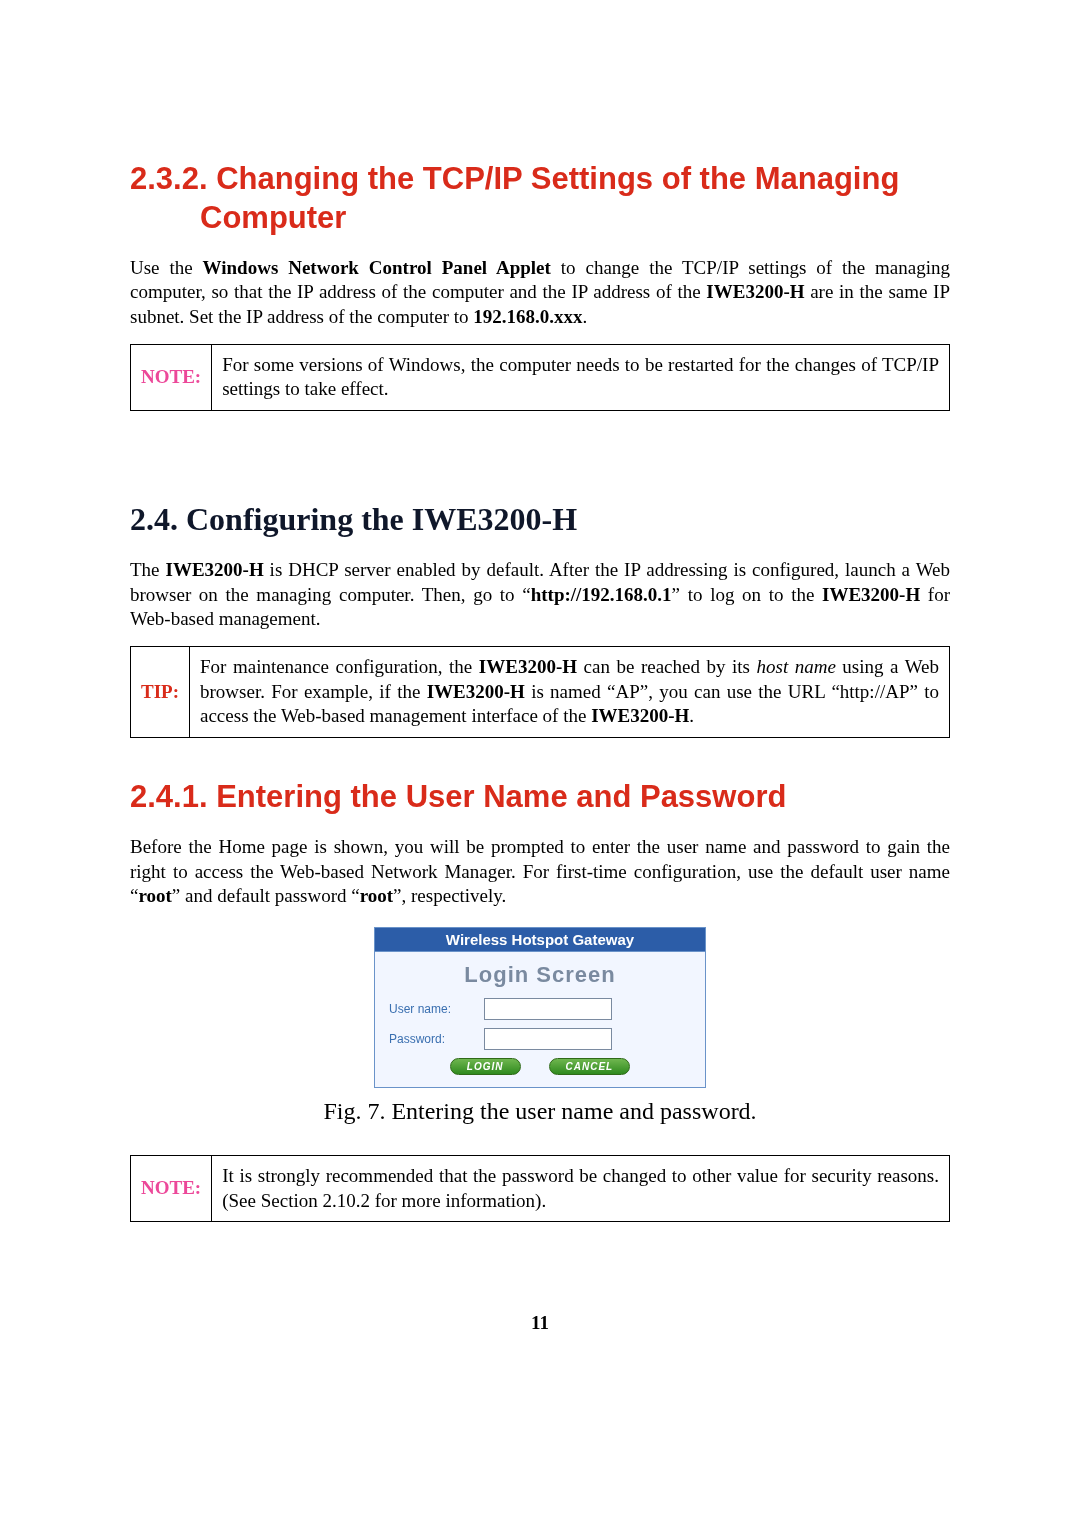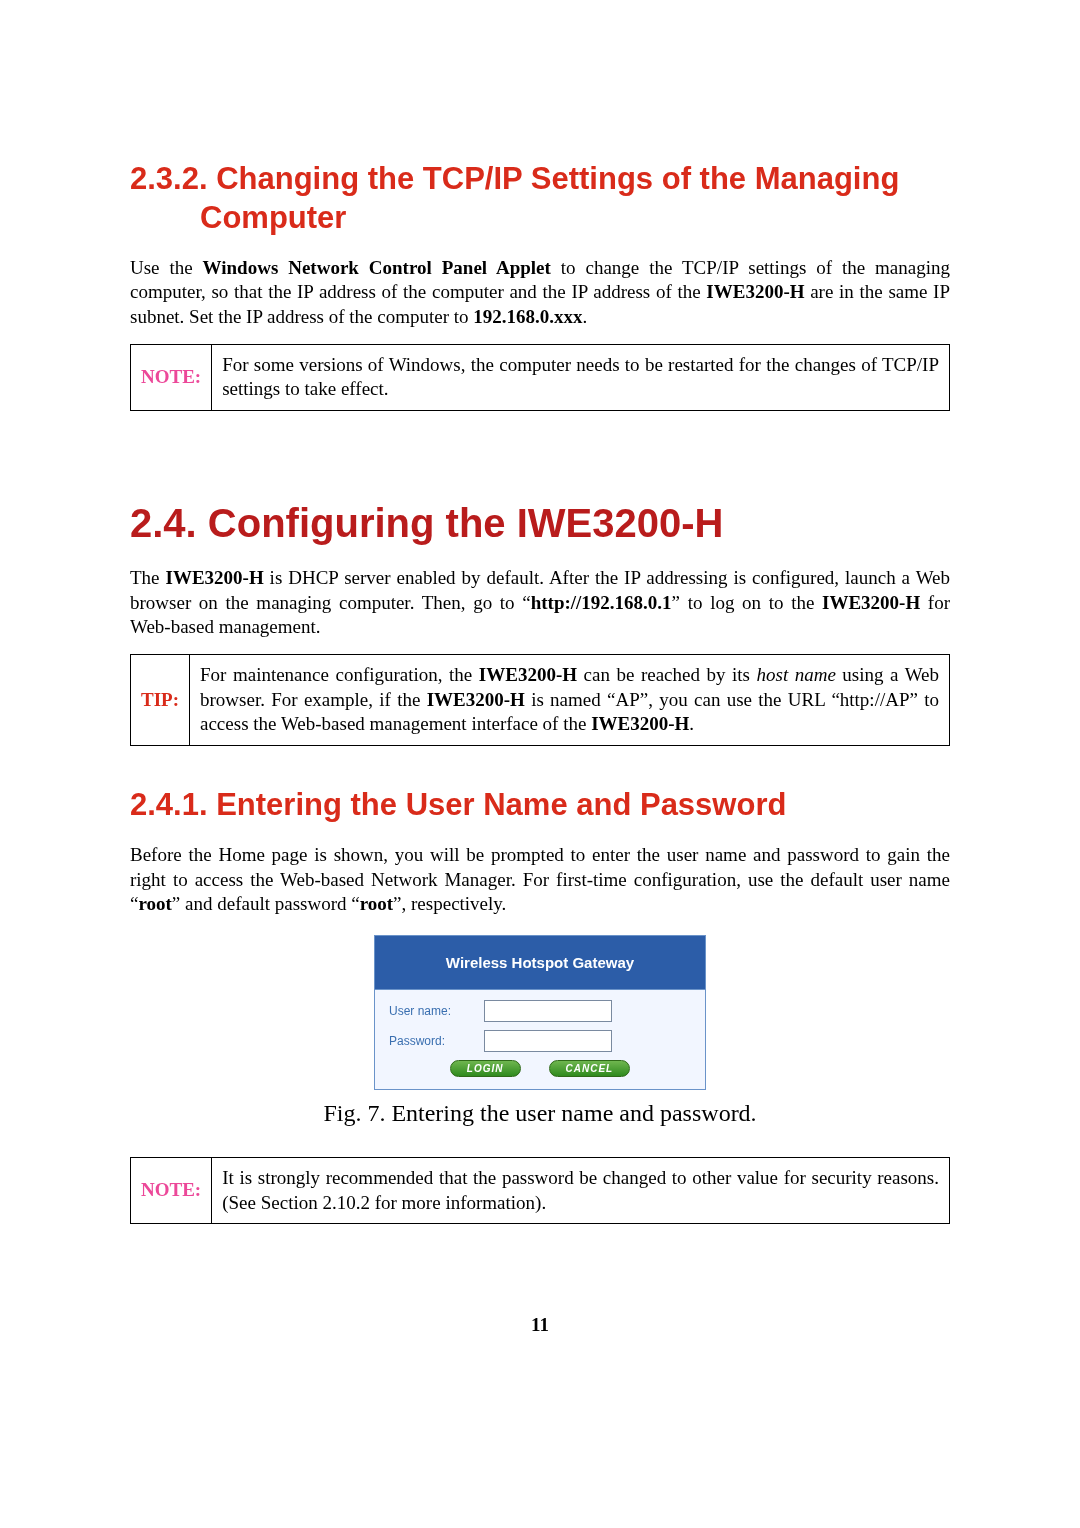--- a/index.html
+++ b/index.html
@@ -20,24 +20,24 @@
     font-weight: bold;
     font-size: 31px;
     line-height: 1.25;
     margin: 0 0 18px 0;
   }
   h2.section .indent-cont {
     display: block;
     padding-left: 70px;
   }
   h1.chapter {
-    font-family: Liberation Sans, sans-serif;
-    color: #b91c1c;
-    font-weight: bold;
-    font-size: 40px;
+    font-family: Liberation Serif, serif;
+    color: #0f172a;
+    font-weight: bold;
+    font-size: 32px;
     margin: 0 0 20px 0;
   }
   p.body {
     font-size: 19px;
     line-height: 1.3;
     text-align: justify;
     margin: 0 0 14px 0;
   }
   .bold { font-weight: bold; }
   .italic { font-style: italic; }
@@ -71,21 +71,21 @@
     margin: 18px auto 10px auto;
     border: 1px solid #6a93c9;
     background: #f2f6ff;
     font-family: Verdana, Arial, sans-serif;
   }
   .login-titlebar {
     background: #2c5da8;
     color: #fff;
     font-weight: bold;
     text-align: center;
-    padding: 18px 4px;
+    padding: 3px 4px;
     font-size: 15px;
     border-bottom: 1px solid #6a93c9;
   }
   .login-inner { padding: 10px 14px 12px 14px; }
   .login-head {
     color: #7a8aa0;
     font-weight: bold;
     font-size: 22px;
     text-align: center;
     margin-bottom: 10px;
@@ -193,20 +193,21 @@
     <span>Entering the User Name and Password</span>
   </h2>
 
   <p class="body">
     <span>Before the Home page is shown, you will be prompted to enter the user name and password to gain the right to access the Web-based Network Manager. For first-time configuration, use the default user name “</span><span class="bold">root</span><span>” and default password “</span><span class="bold">root</span><span>”, respectively.</span>
   </p>
 
   <div class="login-box">
     <div class="login-titlebar">Wireless Hotspot Gateway</div>
     <div class="login-inner">
+      <div class="login-head">Login  Screen</div>
       <div class="login-row">
         <span class="lab">User name:</span>
         <input type="text" style="">
       </div>
       <div class="login-row">
         <span class="lab">Password:</span>
         <input type="password" style="">
       </div>
       <div class="login-btns">
         <button class="pill-btn">LOGIN</button>

